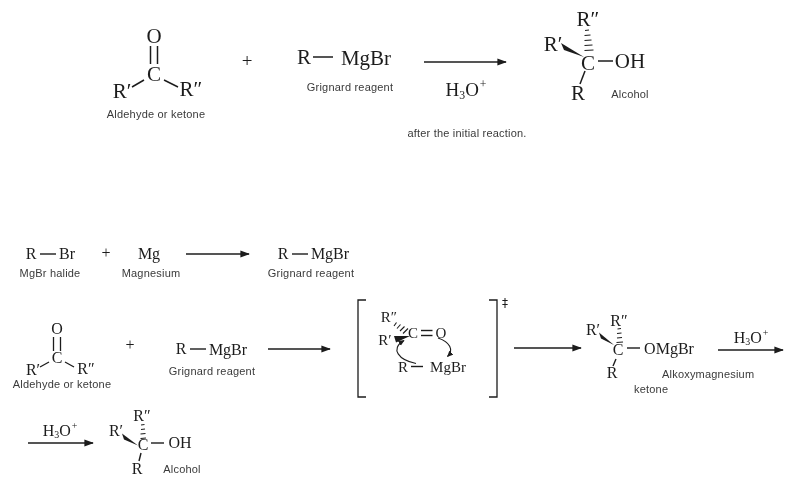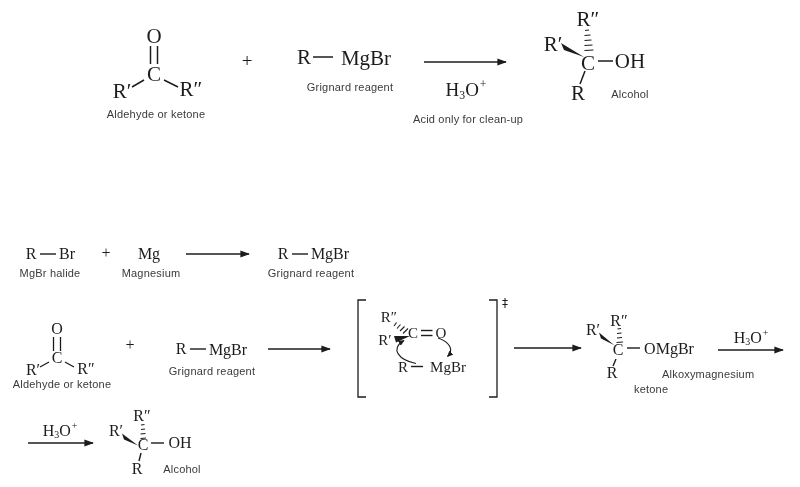--- a/index.html
+++ b/index.html
@@ -128,21 +128,21 @@
   <span class="lbl lbl13" style="left:156px;top:114px">Aldehyde or ketone</span>
 
   <span class="atom f19" style="left:247px;top:60px">+</span>
 
   <span class="atom f21" style="left:304px;top:57px">R</span>
   <span class="atom f21" style="left:366px;top:58px">MgBr</span>
   <span class="lbl lbl13" style="left:350px;top:87px">Grignard reagent</span>
 
   <span class="atom f19" style="left:466px;top:89px"><span>H</span><span class="sub">3</span><span>O</span><span class="sup">+</span></span>
 
-  <span class="lbl lbl13" style="left:468px;top:119px">Acid only for clean-up</span>
+  <span class="lbl lbl13" style="left:467px;top:133px">after the initial reaction.</span>
 
   <span class="atom f21" style="left:588px;top:19px">R″</span>
   <span class="atom f21" style="left:553px;top:44px">R′</span>
   <span class="atom f21" style="left:588px;top:63px">C</span>
   <span class="atom f21" style="left:630px;top:61px">OH</span>
   <span class="atom f21" style="left:578px;top:93px">R</span>
   <span class="lbl lbl13" style="left:630px;top:94px">Alcohol</span>
 
   <span class="atom f16" style="left:31px;top:254px">R</span>
   <span class="atom f16" style="left:67px;top:254px">Br</span>

